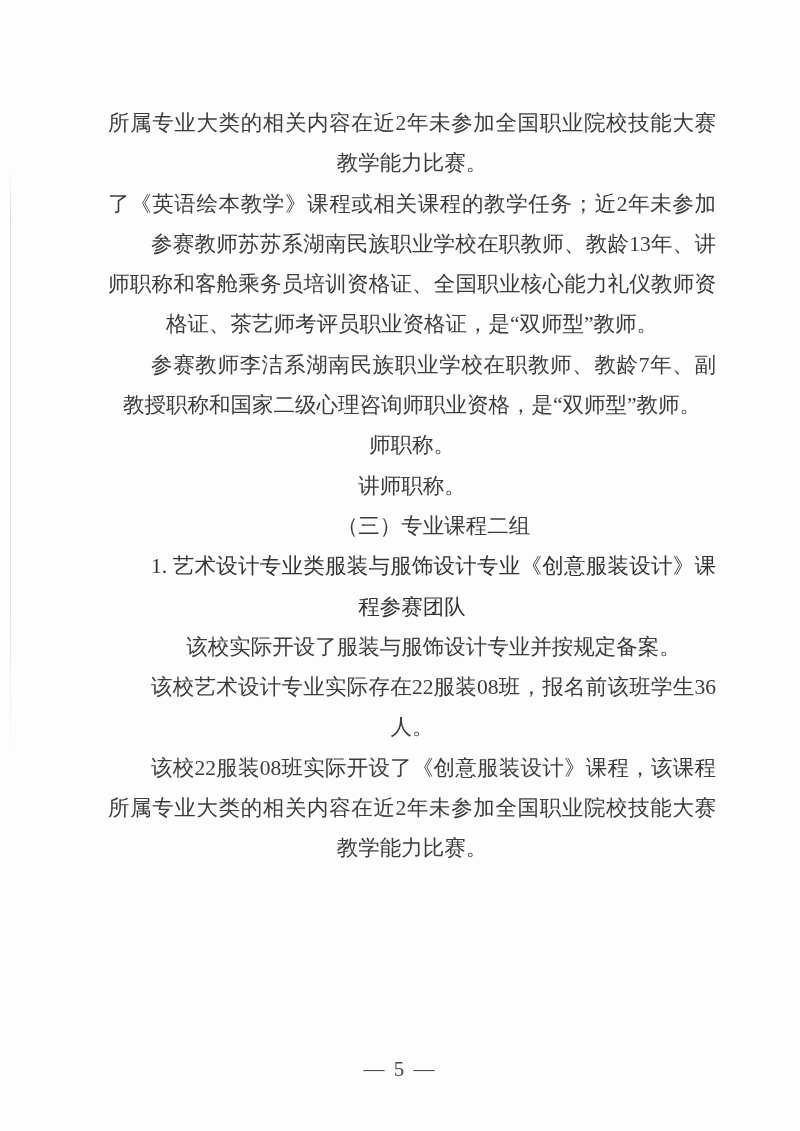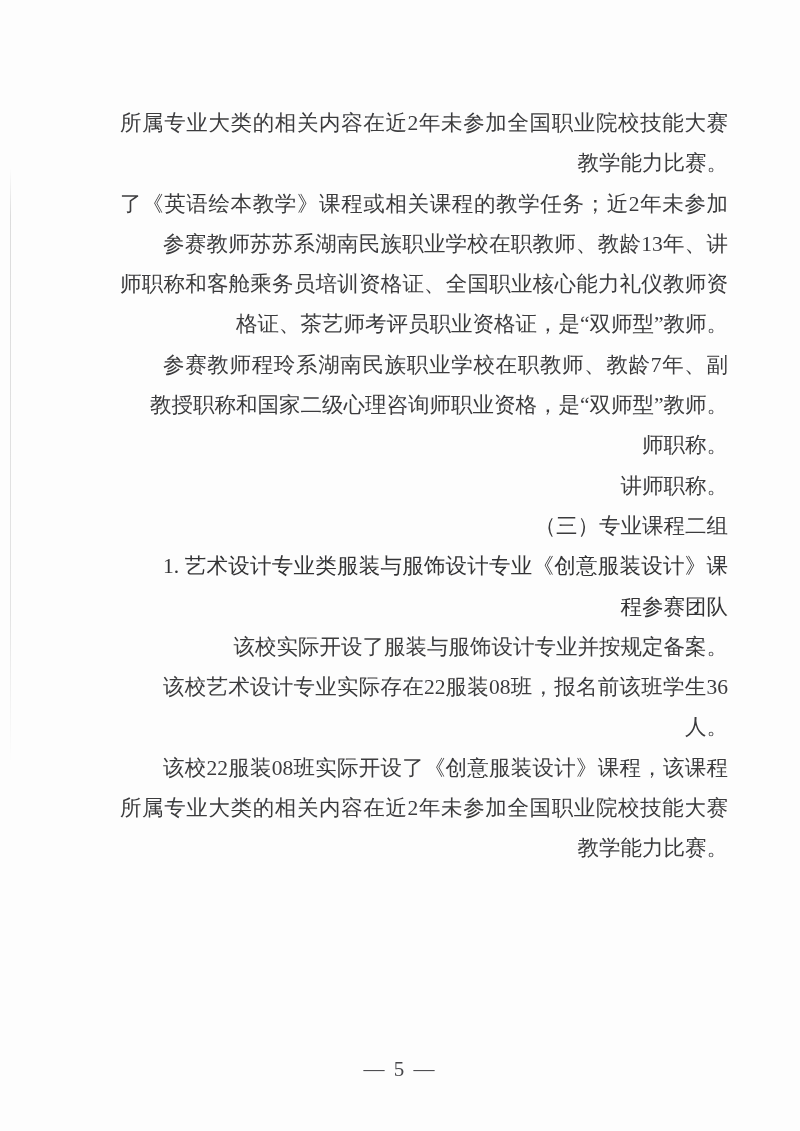--- a/index.html
+++ b/index.html
@@ -26,30 +26,30 @@
     width: 1px;
     height: 595px;
     background: linear-gradient(to bottom,
       rgba(0,0,0,0) 0%,
       rgba(0,0,0,0.13) 8%,
       rgba(0,0,0,0.10) 75%,
       rgba(0,0,0,0) 100%);
   }
   .text-block {
     position: absolute;
-    left: 120px;
+    left: 108px;
     top: 103px;
     width: 608px;
   }
   .line {
     height: 40.3px;
     line-height: 40.3px;
     font-size: 21.5px;
     color: #3b3b3d;
-    text-align: right;
+    text-align: center;
     white-space: nowrap;
   }
   .line.fill {
     white-space: normal;
     text-align: justify;
     text-align-last: justify;
   }
   .line.indent {
     padding-left: 43px;
   }
@@ -77,21 +77,21 @@
   <div class="scan-edge"></div>
 
   <div class="text-block">
 
   <div class="line fill">所属专业大类的相关内容在近2年未参加全国职业院校技能大赛</div>
       <div class="line">教学能力比赛。</div>
       <div class="line fill">了《英语绘本教学》课程或相关课程的教学任务；近2年未参加</div>
       <div class="line indent fill">参赛教师苏苏系湖南民族职业学校在职教师、教龄13年、讲</div>
       <div class="line fill">师职称和客舱乘务员培训资格证、全国职业核心能力礼仪教师资</div>
       <div class="line">格证、茶艺师考评员职业资格证，是“双师型”教师。</div>
-      <div class="line indent fill">参赛教师程玲系湖南民族职业学校在职教师、教龄7年、副</div>
+      <div class="line indent fill">参赛教师李洁系湖南民族职业学校在职教师、教龄7年、副</div>
       <div class="line">教授职称和国家二级心理咨询师职业资格，是“双师型”教师。</div>
       <div class="line">师职称。</div>
       <div class="line">讲师职称。</div>
       <div class="line indent">（三）专业课程二组</div>
       <div class="line indent fill bold">1. 艺术设计专业类服装与服饰设计专业《创意服装设计》课</div>
       <div class="line bold">程参赛团队</div>
       <div class="line indent">该校实际开设了服装与服饰设计专业并按规定备案。</div>
       <div class="line indent fill">该校艺术设计专业实际存在22服装08班，报名前该班学生36</div>
       <div class="line">人。</div>
       <div class="line indent fill">该校22服装08班实际开设了《创意服装设计》课程，该课程</div>

